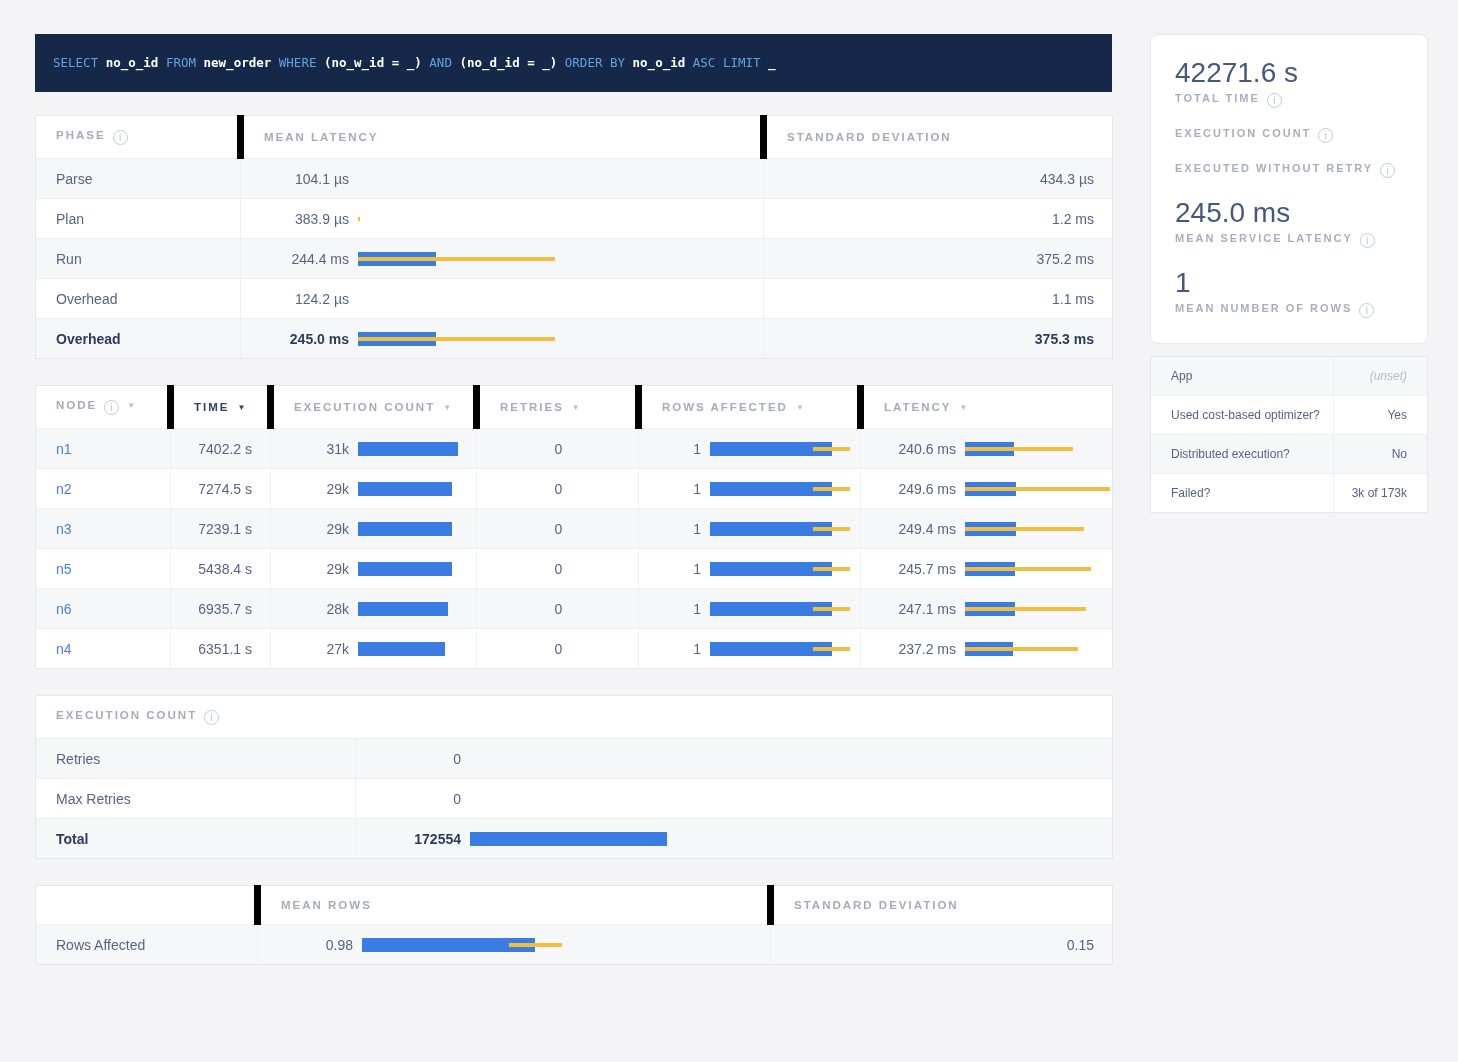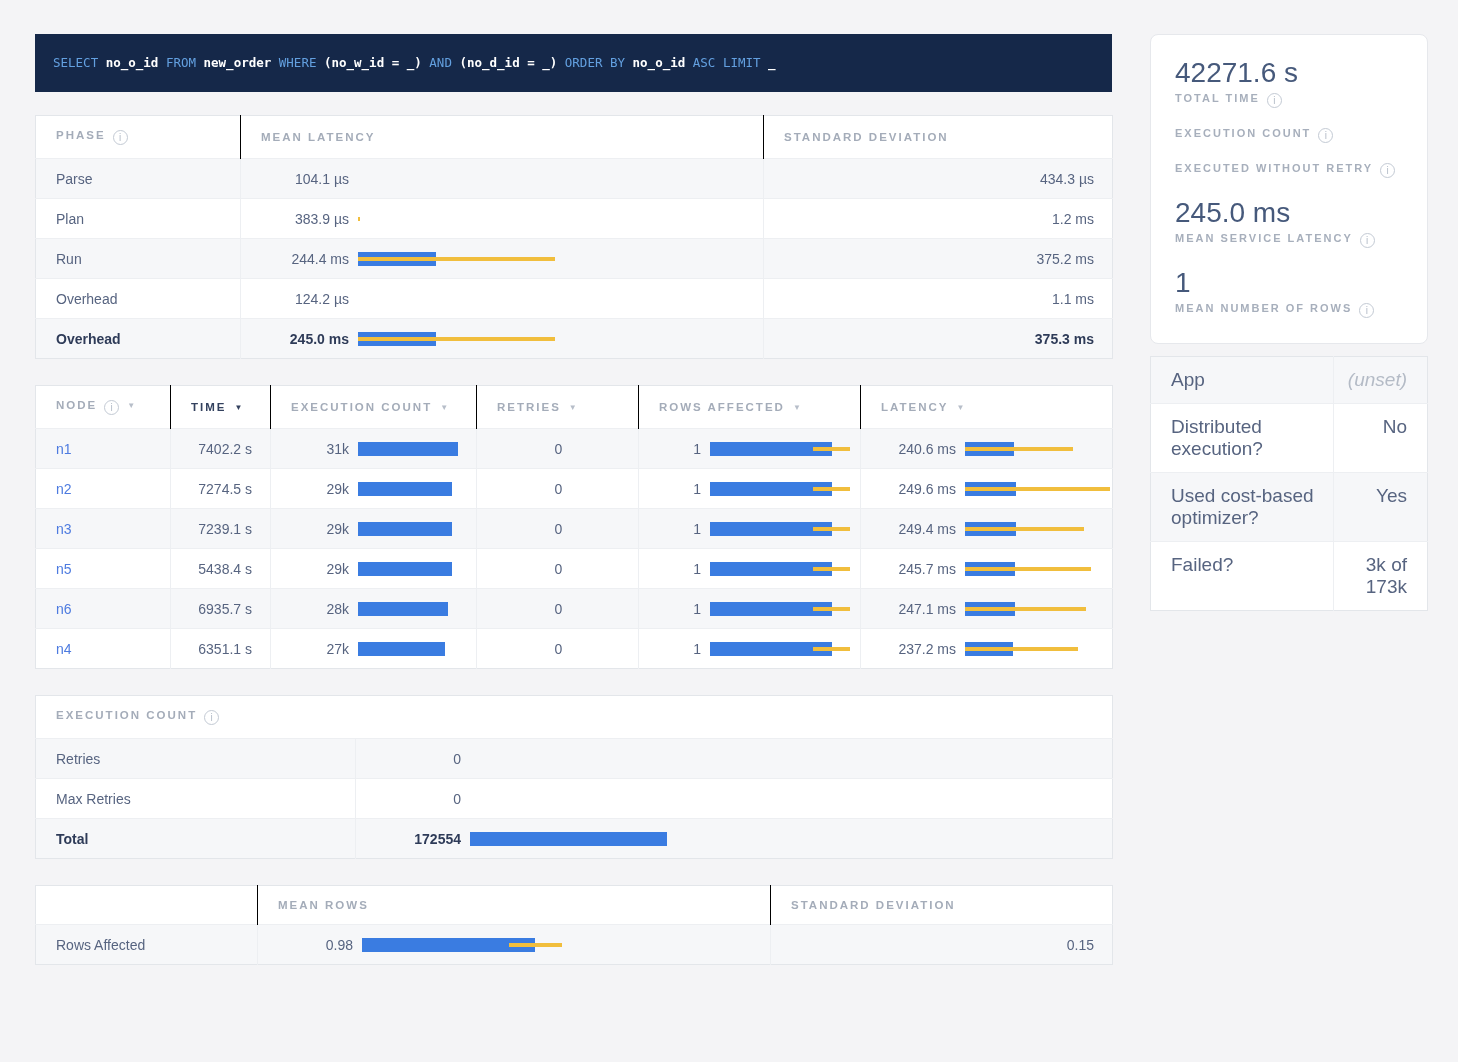--- a/index.html
+++ b/index.html
@@ -11,21 +11,21 @@
   .main{width:1077px;margin-left:35px;flex:none}
   .sidebar{width:278px;margin-left:38px;flex:none}
 
   
   .sql-box{background:#152849;padding:20px 18px;margin-bottom:23px;font-family:"DejaVu Sans Mono",monospace;font-size:12.5px;line-height:18px;white-space:nowrap;overflow:hidden}
   .sql-kw{color:#63a0e0}
   .sql-id{color:#ffffff;font-weight:700}
 
   
   table.tbl{width:100%;border-collapse:collapse;background:#fff;border:1px solid #e3e6ea;margin-bottom:26px;table-layout:fixed}
-  .tbl th{font-size:11.5px;letter-spacing:2px;color:#a4acb9;font-weight:700;text-align:left;padding:13px 18px 13px 20px;border-right:1px solid #000000;background:#fff;white-space:nowrap}
+  .tbl th{font-size:11.5px;letter-spacing:2px;color:#a4acb9;font-weight:700;text-align:left;padding:13px 18px 13px 20px;border-right:7px solid #000000;background:#fff;white-space:nowrap}
   .tbl th:last-child,.tbl td:last-child{border-right:none}
   .tbl td{font-size:14px;color:#576480;padding:11px 18px 11px 20px;border-right:1px solid #edeff2;border-top:1px solid #edeff2;height:40px;vertical-align:middle}
   .tbl tbody tr:nth-child(odd) td{background:#f6f7f9}
   .tbl td.num{text-align:right}
   .tbl td.ctr{text-align:center}
   .tbl tr.emph td{color:#2e3b58;font-weight:700}
   a.node-link{color:#4d7be0;text-decoration:none}
 
   
   .cellbar{display:flex;align-items:center}
@@ -41,21 +41,21 @@
   th.active-sort .sort-arrow{color:#33415e}
 
   
   .summary-card{background:#fff;border:1px solid #e6e8ec;border-radius:8px;padding:22px 24px 6px 24px;margin-bottom:12px}
   .stat{margin-bottom:19px}
   .stat .stat-value{font-size:28px;color:#46597b;font-weight:400;line-height:32px}
   .stat .stat-label{font-size:11px;letter-spacing:2px;color:#a7afbc;font-weight:700;margin-top:3px;white-space:nowrap}
 
   
   table.details-tbl{width:100%;border-collapse:collapse;background:#fff;border:1px solid #e3e6ea;table-layout:fixed}
-  .details-tbl td{font-size:19px;color:#576480;padding:12px 0 12px 20px;border-top:1px solid #edeff2;vertical-align:top}
+  .details-tbl td{font-size:12px;color:#576480;padding:12px 0 12px 20px;border-top:1px solid #edeff2;vertical-align:top}
   .details-tbl tr:first-child td{border-top:none}
   .details-tbl tr:nth-child(odd) td{background:#f6f7f9}
   .details-tbl td.dval{text-align:right;padding-right:20px;padding-left:8px;border-left:1px solid #edeff2}
   .details-tbl td.muted{color:#b4bbc6;font-style:italic}
 </style>
 </head>
 <body>
 
 <div class="page">
 
@@ -452,26 +452,26 @@
         <colgroup>
             <col style="width:182px">
             <col style="width:94px">
           </colgroup>
         <tbody id="detailsBody">
             <tr>
               <td>App</td>
               <td class="dval muted">(unset)</td>
             </tr>
             <tr>
+              <td>Used cost-based optimizer?</td>
+              <td class="dval">Yes</td>
+            </tr>
+            <tr>
               <td>Distributed execution?</td>
               <td class="dval">No</td>
-            </tr>
-            <tr>
-              <td>Used cost-based optimizer?</td>
-              <td class="dval">Yes</td>
             </tr>
             <tr>
               <td>Failed?</td>
               <td class="dval">3k of 173k</td>
             </tr>
           </tbody>
       </table>
     </div>
   </div>
 </div>

